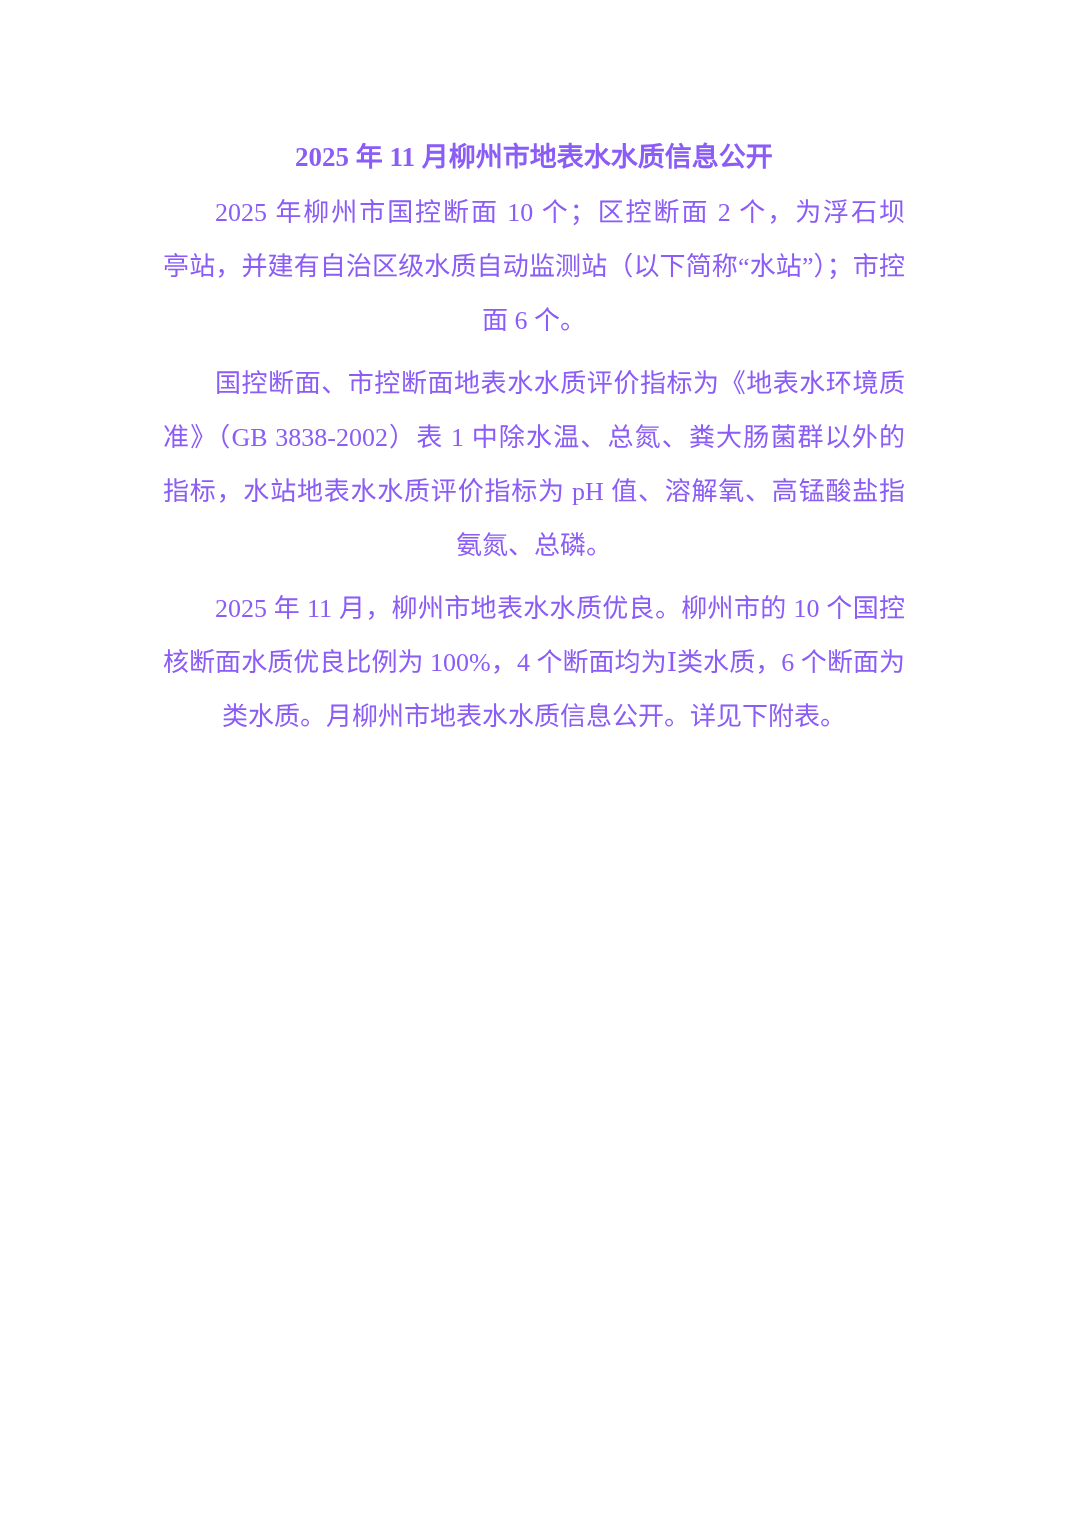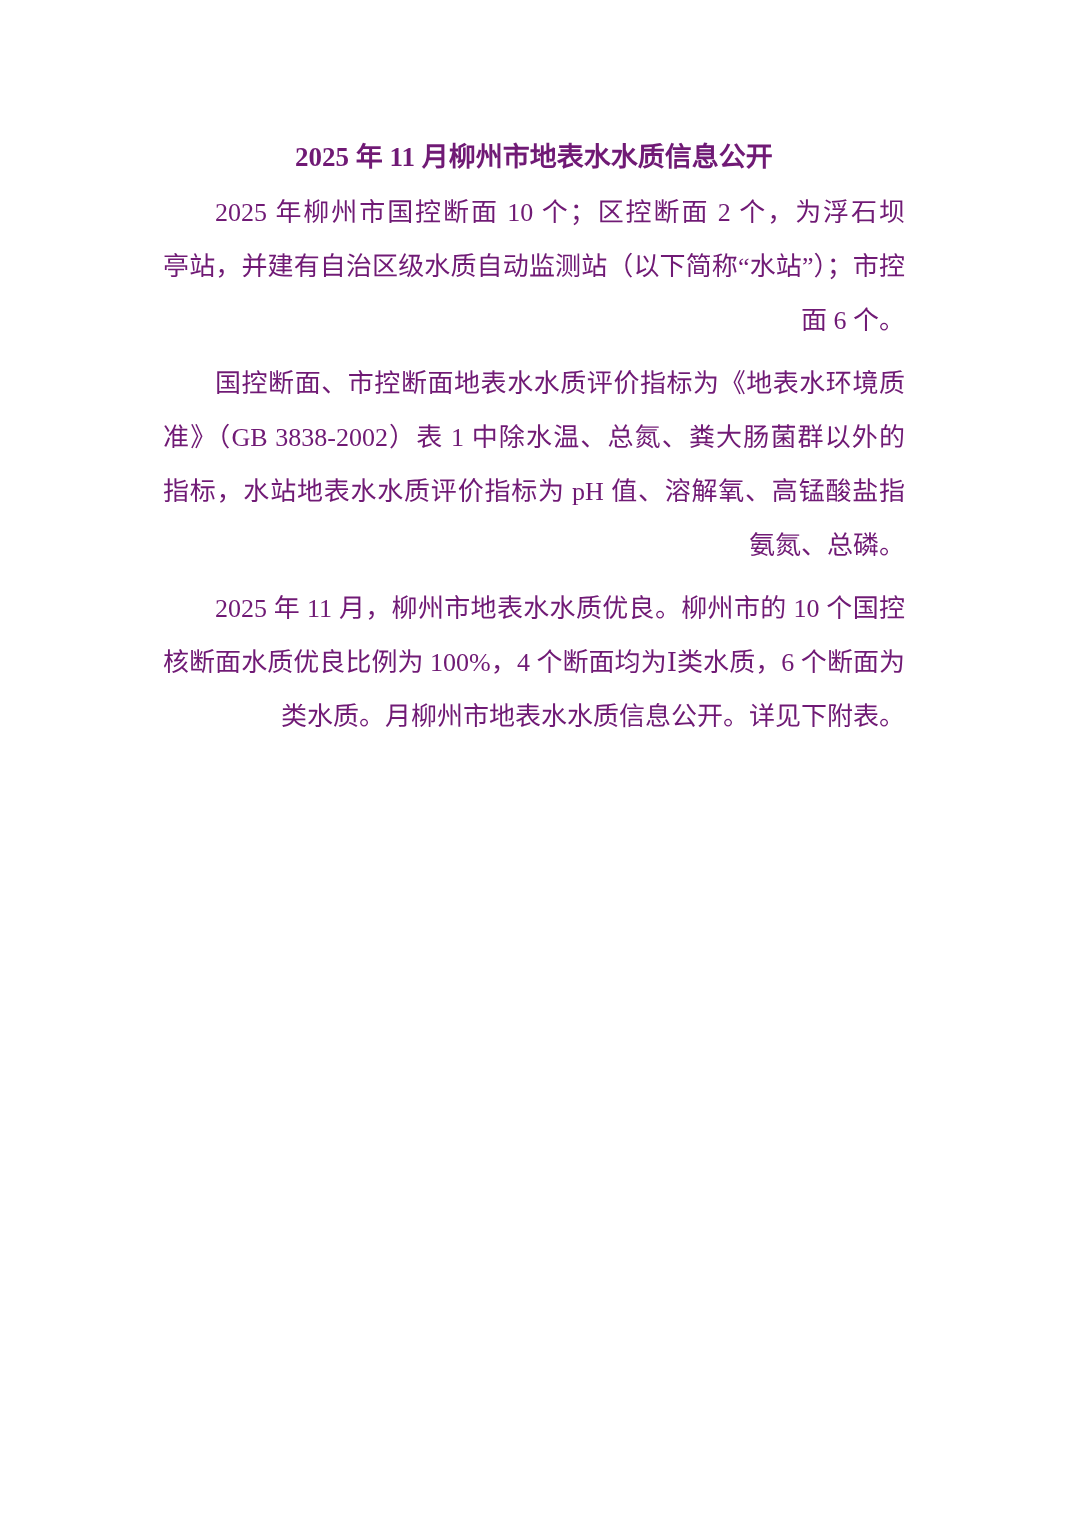--- a/index.html
+++ b/index.html
@@ -7,21 +7,21 @@
     padding: 0;
     background: #ffffff;
   }
   .page {
     position: relative;
     width: 1074px;
     height: 1520px;
     background: #ffffff;
     overflow: hidden;
     font-family: "Liberation Serif", "DejaVu Serif", serif;
-    color: #701a75;
+    color: #8b5cf6;
   }
   .content {
     position: absolute;
     left: 163px;
     top: 130px;
     width: 742px;
   }
   .doc-title {
     margin: 0 0 2px 0;
     font-size: 27px;
@@ -47,21 +47,21 @@
     content: "";
     display: inline-block;
     width: 100%;
     height: 0;
     vertical-align: top;
   }
   .indent {
     text-indent: 52px;
   }
   .lastline {
-    text-align: right;
+    text-align: center;
   }
 </style>
 </head>
 <body>
 
 <div class="page">
   <div class="content">
 
     <h1 class="doc-title">2025 年 11 月柳州市地表水水质信息公开</h1>
 

